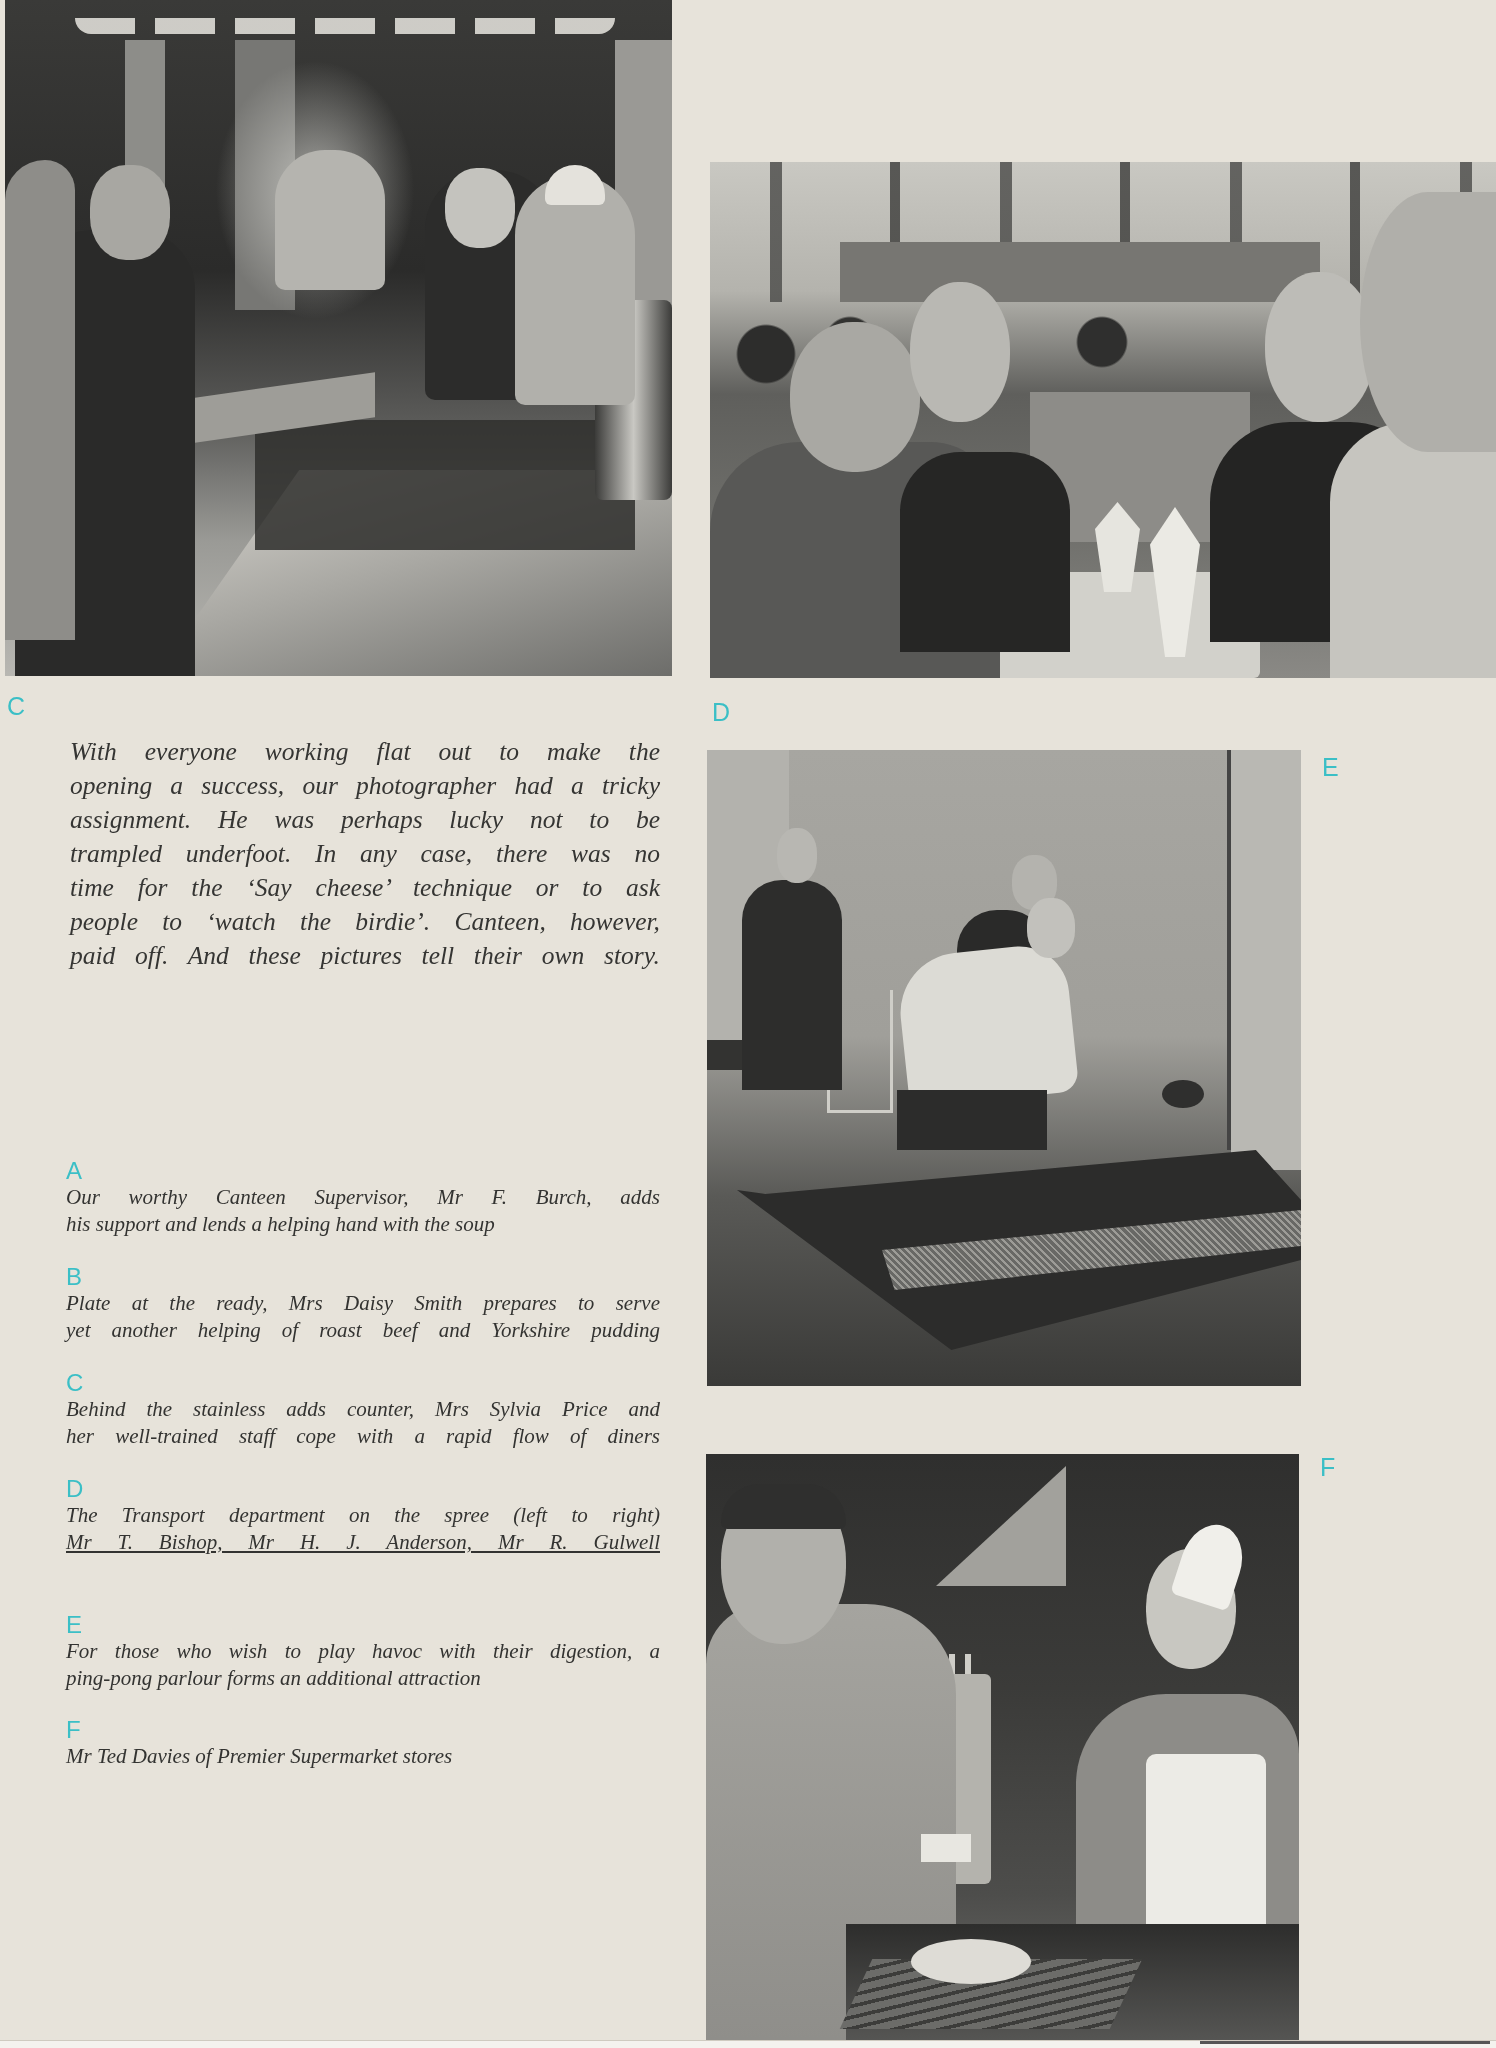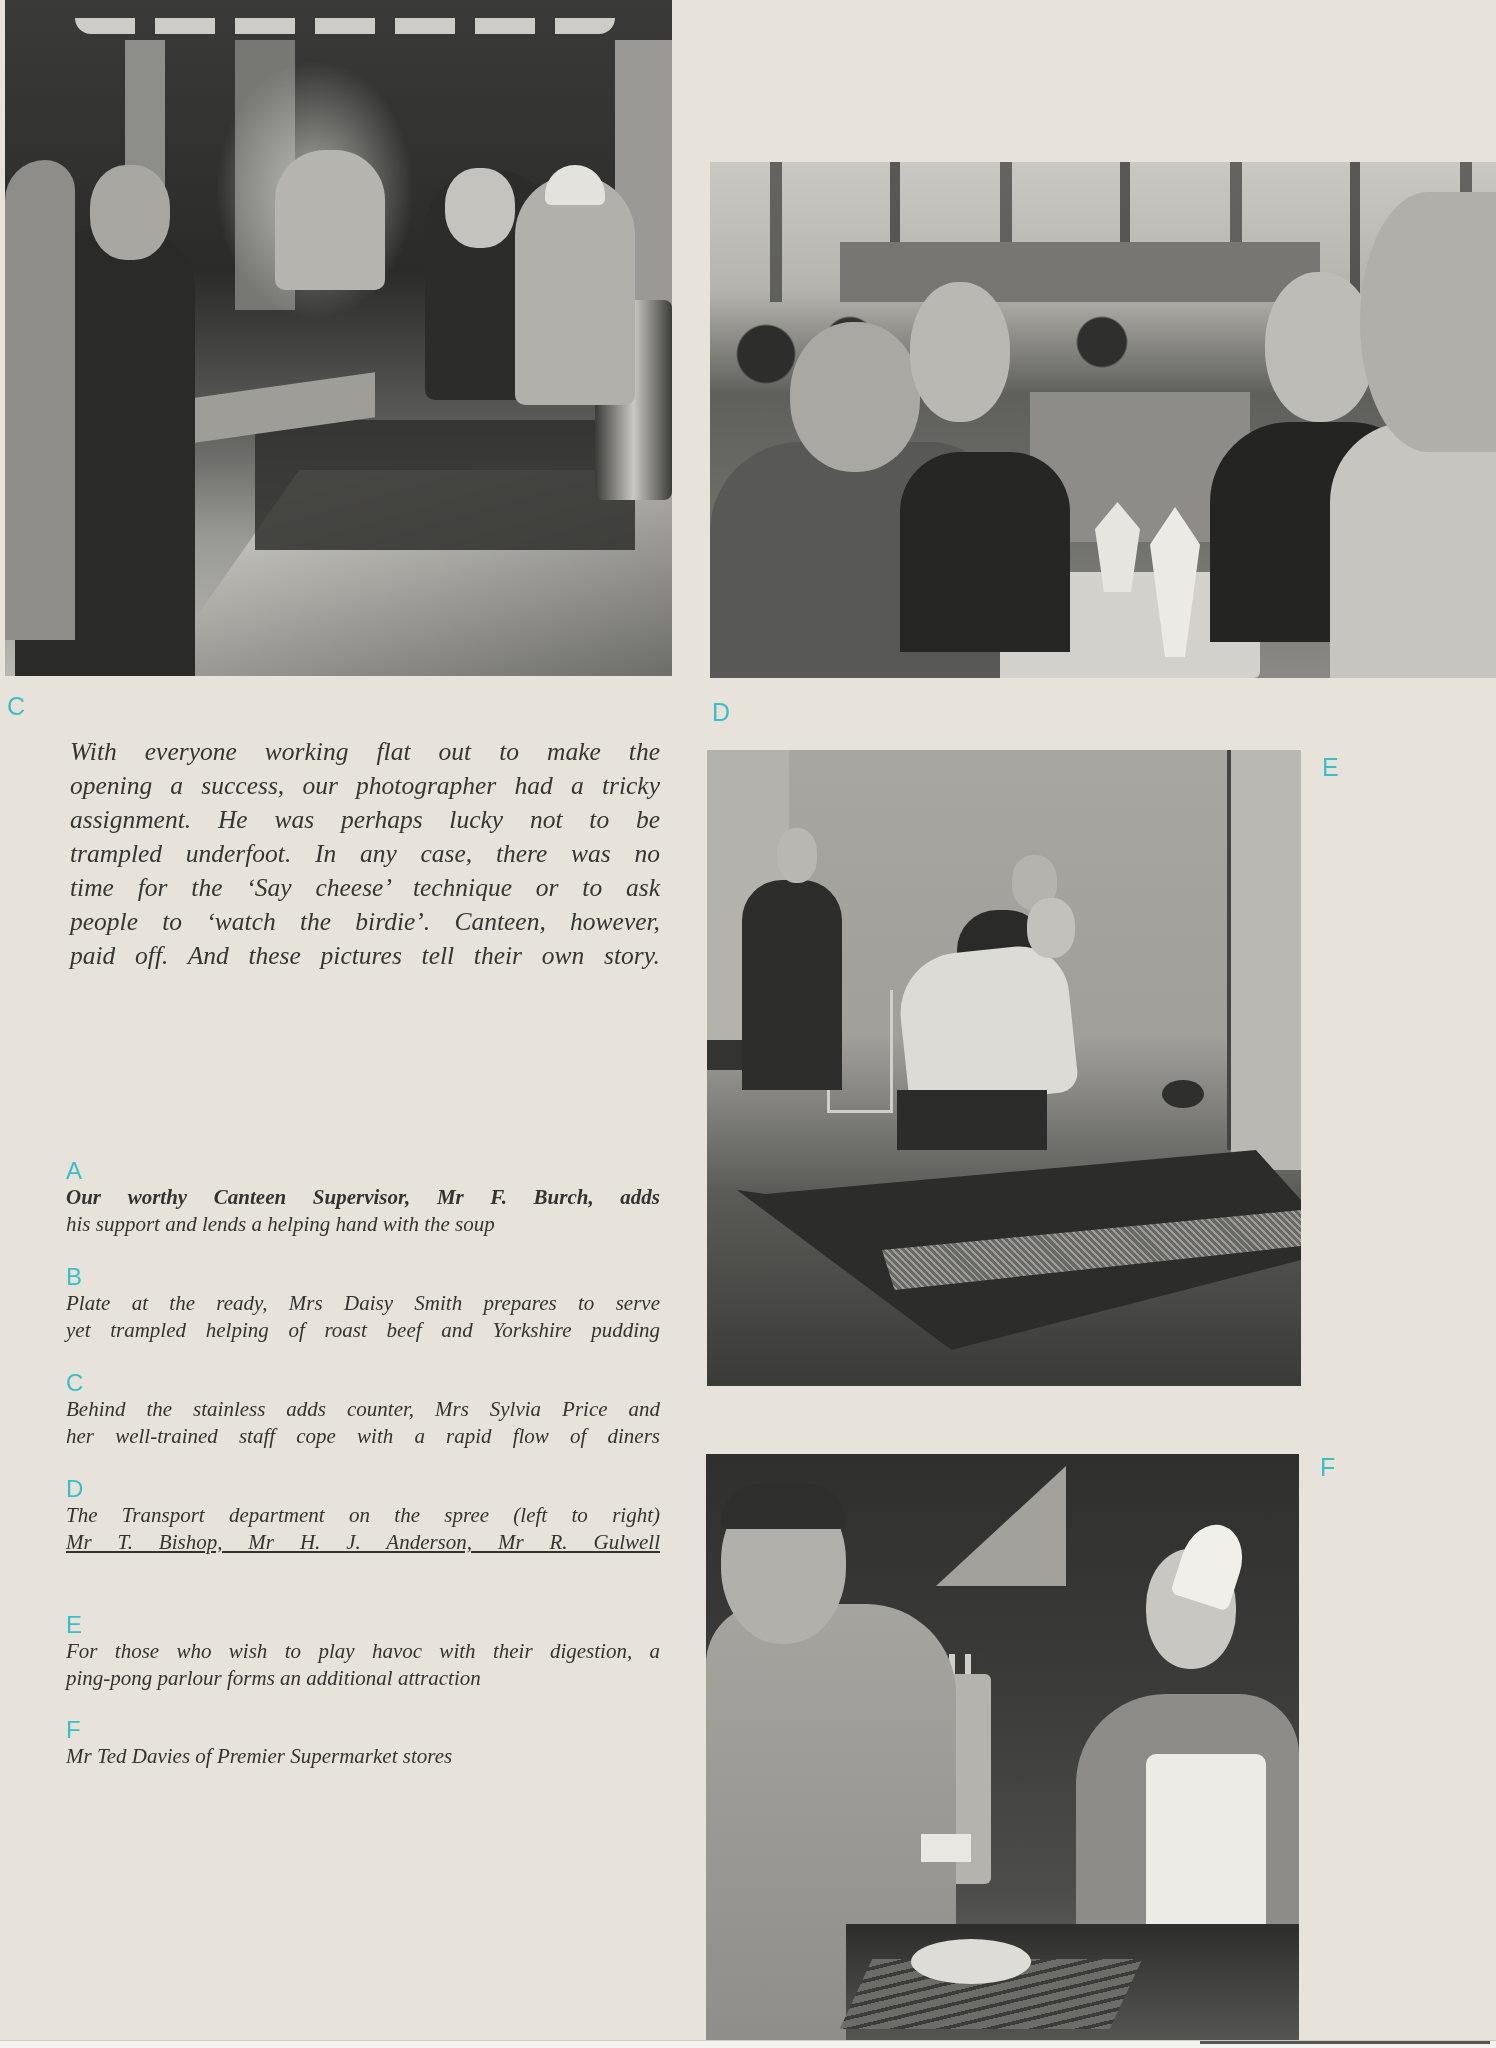--- a/index.html
+++ b/index.html
@@ -134,27 +134,27 @@
   <div style="text-align:justify;text-align-last:justify;">assignment. He was perhaps lucky not to be</div>
   <div style="text-align:justify;text-align-last:justify;">trampled underfoot. In any case, there was no</div>
   <div style="text-align:justify;text-align-last:justify;">time for the ‘Say cheese’ technique or to ask</div>
   <div style="text-align:justify;text-align-last:justify;">people to ‘watch the birdie’. Canteen, however,</div>
   <div style="text-align:justify;text-align-last:justify;">paid off. And these pictures tell their own story.</div>
 </div>
 
 <div class="captions">
   <div class="cap" style="position:absolute;top:0;left:0;width:594px;">
     <span class="clabel" style="color:#3bbfc6;">A</span>
-    <span class="ctext" style="text-align-last:justify;font-weight:bold;">Our worthy Canteen Supervisor, Mr F. Burch, adds</span>
+    <span class="ctext" style="text-align-last:justify;">Our worthy Canteen Supervisor, Mr F. Burch, adds</span>
     <span class="ctext">his support and lends a helping hand with the soup</span>
   </div>
   <div class="cap" style="position:absolute;top:106px;left:0;width:594px;">
     <span class="clabel" style="color:#3bbfc6;">B</span>
     <span class="ctext" style="text-align-last:justify;">Plate at the ready, Mrs Daisy Smith prepares to serve</span>
-    <span class="ctext" style="text-align-last:justify;">yet trampled helping of roast beef and Yorkshire pudding</span>
+    <span class="ctext" style="text-align-last:justify;">yet another helping of roast beef and Yorkshire pudding</span>
   </div>
   <div class="cap" style="position:absolute;top:212px;left:0;width:594px;">
     <span class="clabel" style="color:#3bbfc6;">C</span>
     <span class="ctext" style="text-align-last:justify;">Behind the stainless adds counter, Mrs Sylvia Price and</span>
     <span class="ctext" style="text-align-last:justify;">her well-trained staff cope with a rapid flow of diners</span>
   </div>
   <div class="cap" style="position:absolute;top:318px;left:0;width:594px;">
     <span class="clabel" style="color:#3bbfc6;">D</span>
     <span class="ctext" style="text-align-last:justify;">The Transport department on the spree (left to right)</span>
     <span class="ctext" style="text-align-last:justify;text-decoration:underline;">Mr T. Bishop, Mr H. J. Anderson, Mr R. Gulwell</span>

